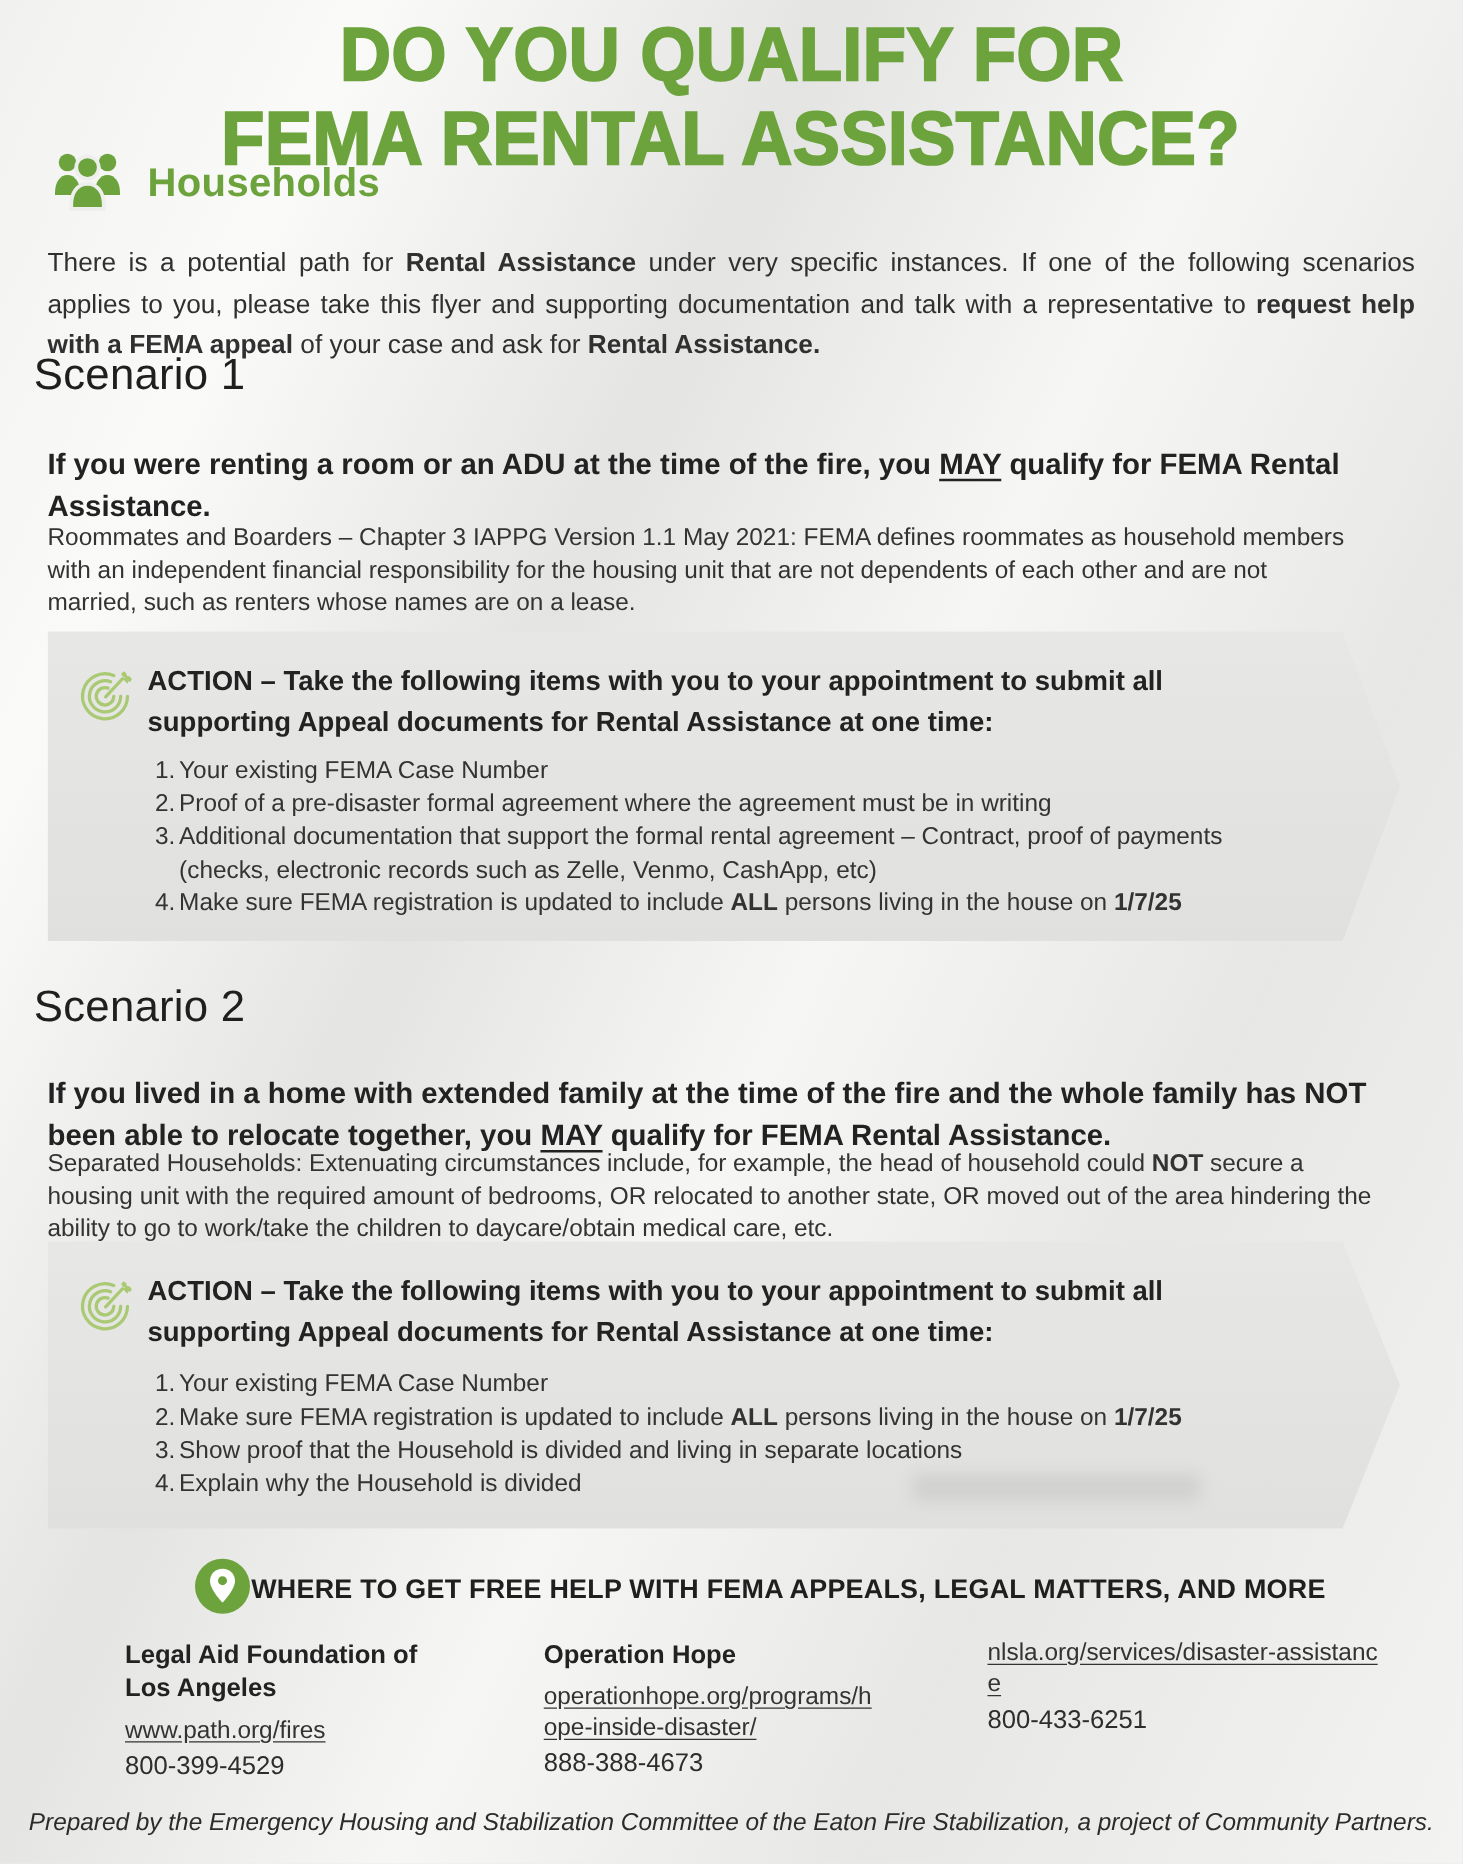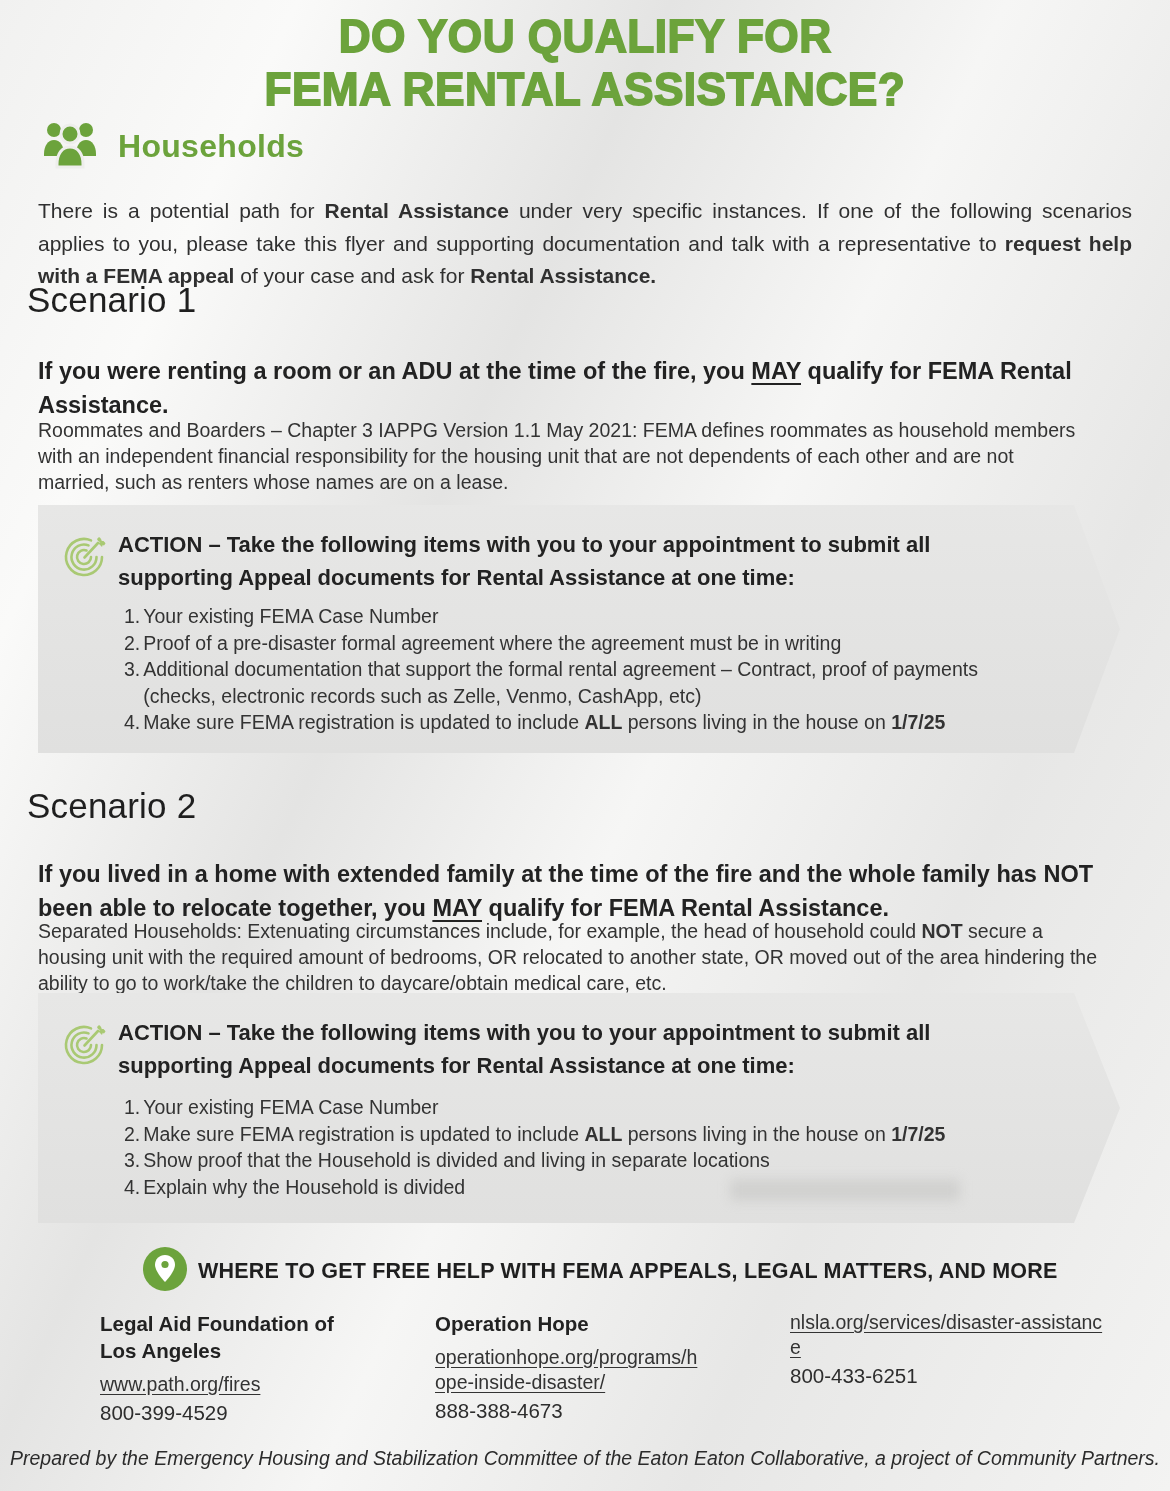--- a/index.html
+++ b/index.html
@@ -15,21 +15,21 @@
     position:absolute;inset:0;
     background:linear-gradient(115deg,#f1f1f0 0%,#fafaf9 16%,#e4e4e3 36%,#f6f6f5 54%,#e7e7e6 74%,#f3f3f2 100%);
   }
   .b{font-weight:700;}
   .u{text-decoration:underline;text-decoration-thickness:2px;text-underline-offset:4px;}
 
   
   .title{
     position:absolute;top:10px;left:0;width:100%;
     text-align:center;line-height:1.12;
-    color:#6ca33c;font-weight:700;font-size:47px;
+    color:#6ca33c;font-weight:700;font-size:60px;
     letter-spacing:.5px;
     -webkit-text-stroke:1.8px #6ca33c;
   }
   .title .tline{display:inline-block;transform:scaleX(.94);transform-origin:center;}
 
   
   .bg-header{position:absolute;top:118px;left:42px;display:flex;align-items:center;gap:20px;}
   .bg-header h2{margin:0;font-size:32px;color:#6ca33c;font-weight:700;letter-spacing:.3px;}
 
   .intro{
@@ -67,21 +67,21 @@
   .li{display:flex;}
   .li .num{flex:0 0 auto;margin-right:3px;}
   .li .li-text{flex:1 1 auto;}
 
   .watermark{
     position:absolute;right:160px;bottom:22px;width:230px;height:22px;
     background:rgba(180,180,178,.35);filter:blur(6px);border-radius:4px;
   }
 
   
-  .help-header{position:absolute;top:1246px;left:142px;display:flex;align-items:center;gap:10px;}
+  .help-header{position:absolute;top:1246px;left:155px;display:flex;align-items:center;gap:0;}
   .help-header h3{margin:0;font-size:21.5px;font-weight:700;color:#1f1f1f;letter-spacing:.2px;}
 
   .org{position:absolute;top:1310px;}
   #org1{left:100px;width:250px;}
   #org2{left:435px;width:268px;}
   #org3{left:790px;width:315px;}
   .org-name{font-size:20.5px;font-weight:700;line-height:27px;color:#222;margin-bottom:8px;}
   .org-link{font-size:19.5px;line-height:25px;color:#333;text-decoration:underline;text-underline-offset:3px;word-break:break-all;cursor:pointer;}
   .org-phone{font-size:20.5px;line-height:28px;color:#2d2d2d;margin-top:2px;}
 
@@ -214,15 +214,15 @@
     <div class="org-name">Operation Hope</div>
     <div class="org-link">operationhope.org/programs/hope-inside-disaster/</div>
     <div class="org-phone">888-388-4673</div>
   </div>
 
   <div class="org" id="org3">
     <div class="org-link">nlsla.org/services/disaster-assistance</div>
     <div class="org-phone">800-433-6251</div>
   </div>
 
-  <div class="footer">Prepared by the Emergency Housing and Stabilization Committee of the Eaton Eaton Collaborative, a project of Community Partners.</div>
+  <div class="footer">Prepared by the Emergency Housing and Stabilization Committee of the Eaton Fire Stabilization, a project of Community Partners.</div>
 
 </div>
 
 </body></html>

